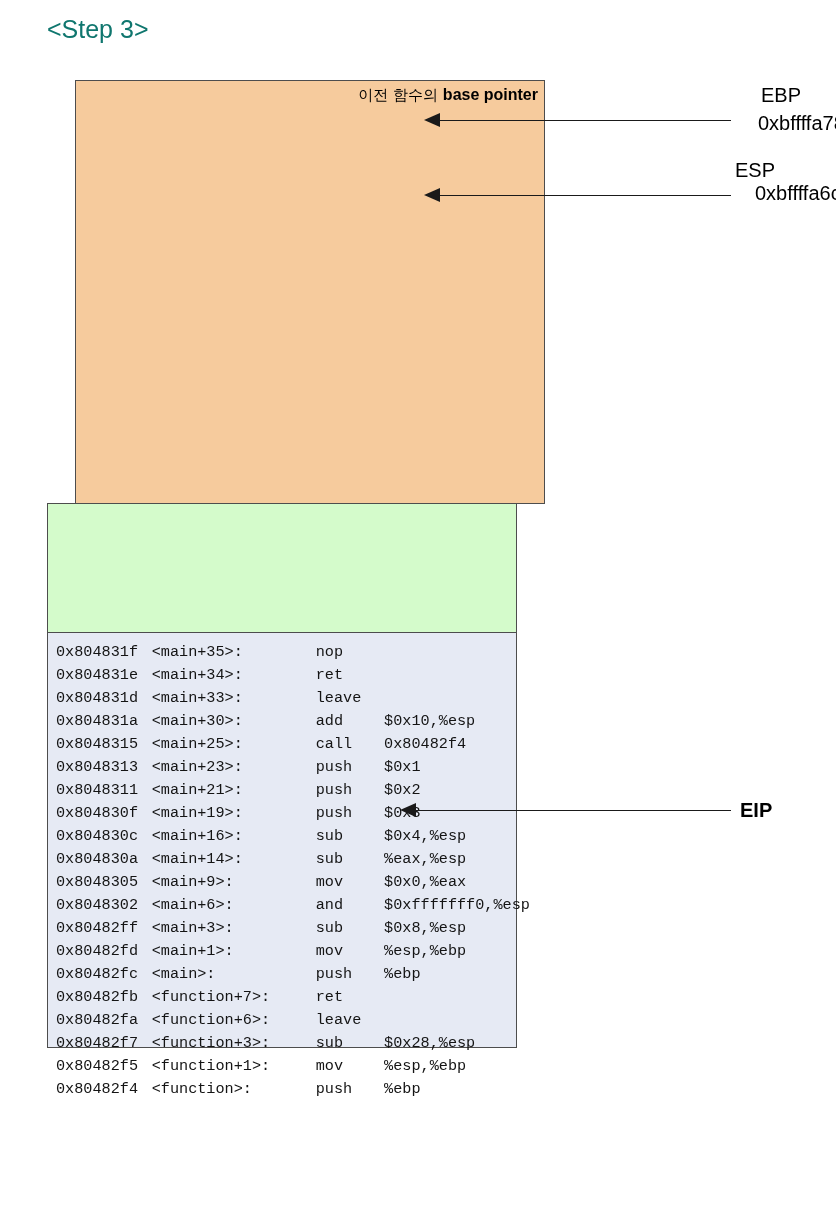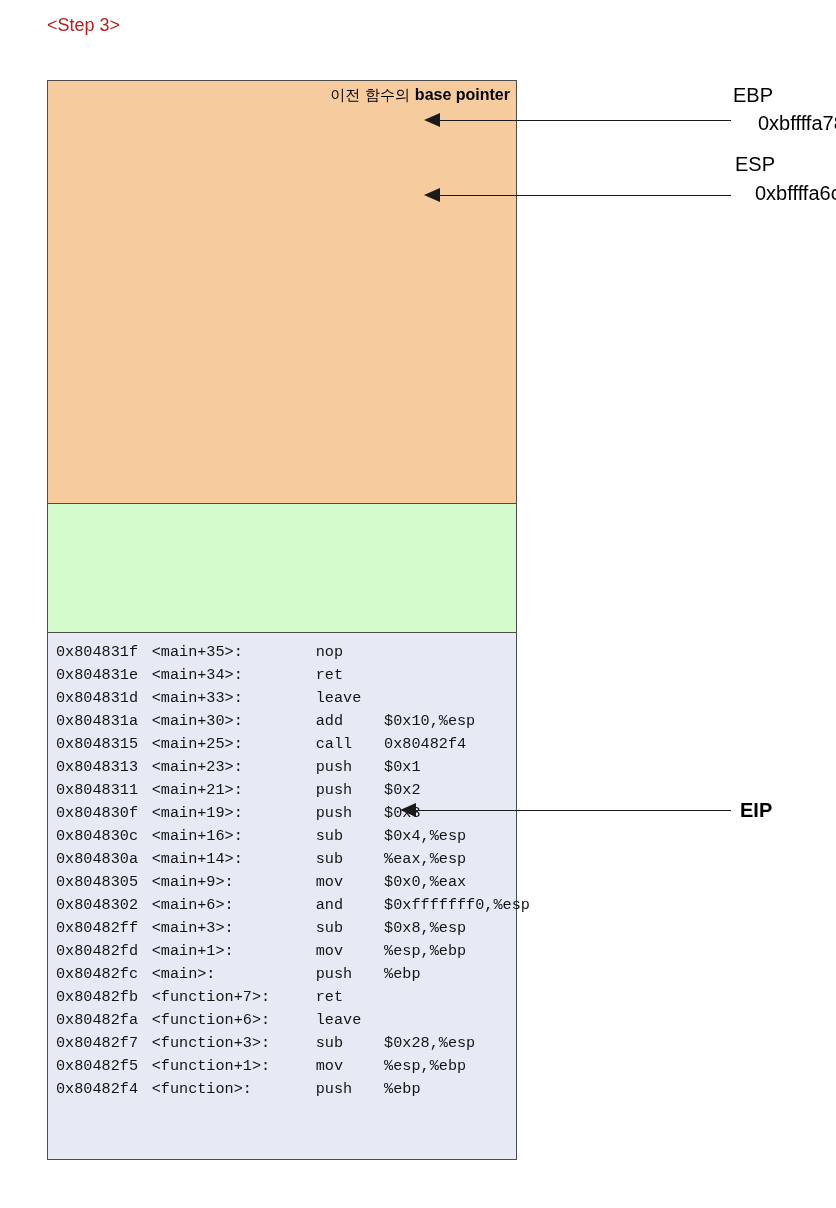--- a/index.html
+++ b/index.html
@@ -14,23 +14,23 @@
     position: relative;
     font-family: "Liberation Sans", sans-serif;
     overflow: hidden;
   }
 
   
   #step-title {
     position: absolute;
     left: 47px;
     top: 15px;
-    font-size: 18px;
+    font-size: 25px;
     font-weight: 400;
-    color: #b91c1c;
+    color: #0f766e;
     letter-spacing: 0px;
     white-space: nowrap;
   }
 
   
   #stack-diagram {
     position: absolute;
     left: 47px;
     top: 80px;
     width: 470px;
@@ -42,29 +42,30 @@
     left: 0;
     width: 100%;
     box-sizing: border-box;
     border: 1px solid #4d4d4d;
   }
 
   #region-orange {
     top: 0;
     height: 424px;
     background: #f6cb9d;
+    margin-left: 28px;
   }
   #region-green {
     top: 423px;
     height: 130px;
     background: #d4fbcb;
   }
   #region-code {
     top: 552px;
-    height: 528px;
+    height: 416px;
     background: #e6eaf4;
   }
 
   
   #prev-bp-label {
     position: absolute;
     right: 6px;
     top: 4px;
     font-size: 16px;
     color: #000000;
@@ -120,27 +121,27 @@
     font-family: "Liberation Sans", sans-serif;
     font-size: 20px;
     color: #000000;
     white-space: nowrap;
     line-height: 26px;
   }
 
   
   #ptr-ebp-head  { left: 424px; top: 113px; }
   #ptr-ebp-line  { left: 440px; top: 120px; width: 291px; }
-  #ptr-ebp-name  { left: 733px; top: 82px; text-align: center; }
+  #ptr-ebp-name  { left: 761px; top: 82px; text-align: center; }
   #ptr-ebp-addr  { left: 758px; top: 110px; }
 
   
   #ptr-esp-head  { left: 424px; top: 188px; }
   #ptr-esp-line  { left: 440px; top: 195px; width: 291px; }
-  #ptr-esp-name  { left: 735px; top: 151px; }
+  #ptr-esp-name  { left: 735px; top: 157px; }
   #ptr-esp-addr  { left: 735px; top: 180px; margin-left: 20px; }
 
   
   #ptr-eip-head  { left: 400px; top: 803px; }
   #ptr-eip-line  { left: 416px; top: 810px; width: 315px; }
   #ptr-eip-name  { left: 740px; top: 797px; font-weight: bold; }
 </style>
 </head>
 <body>
 

